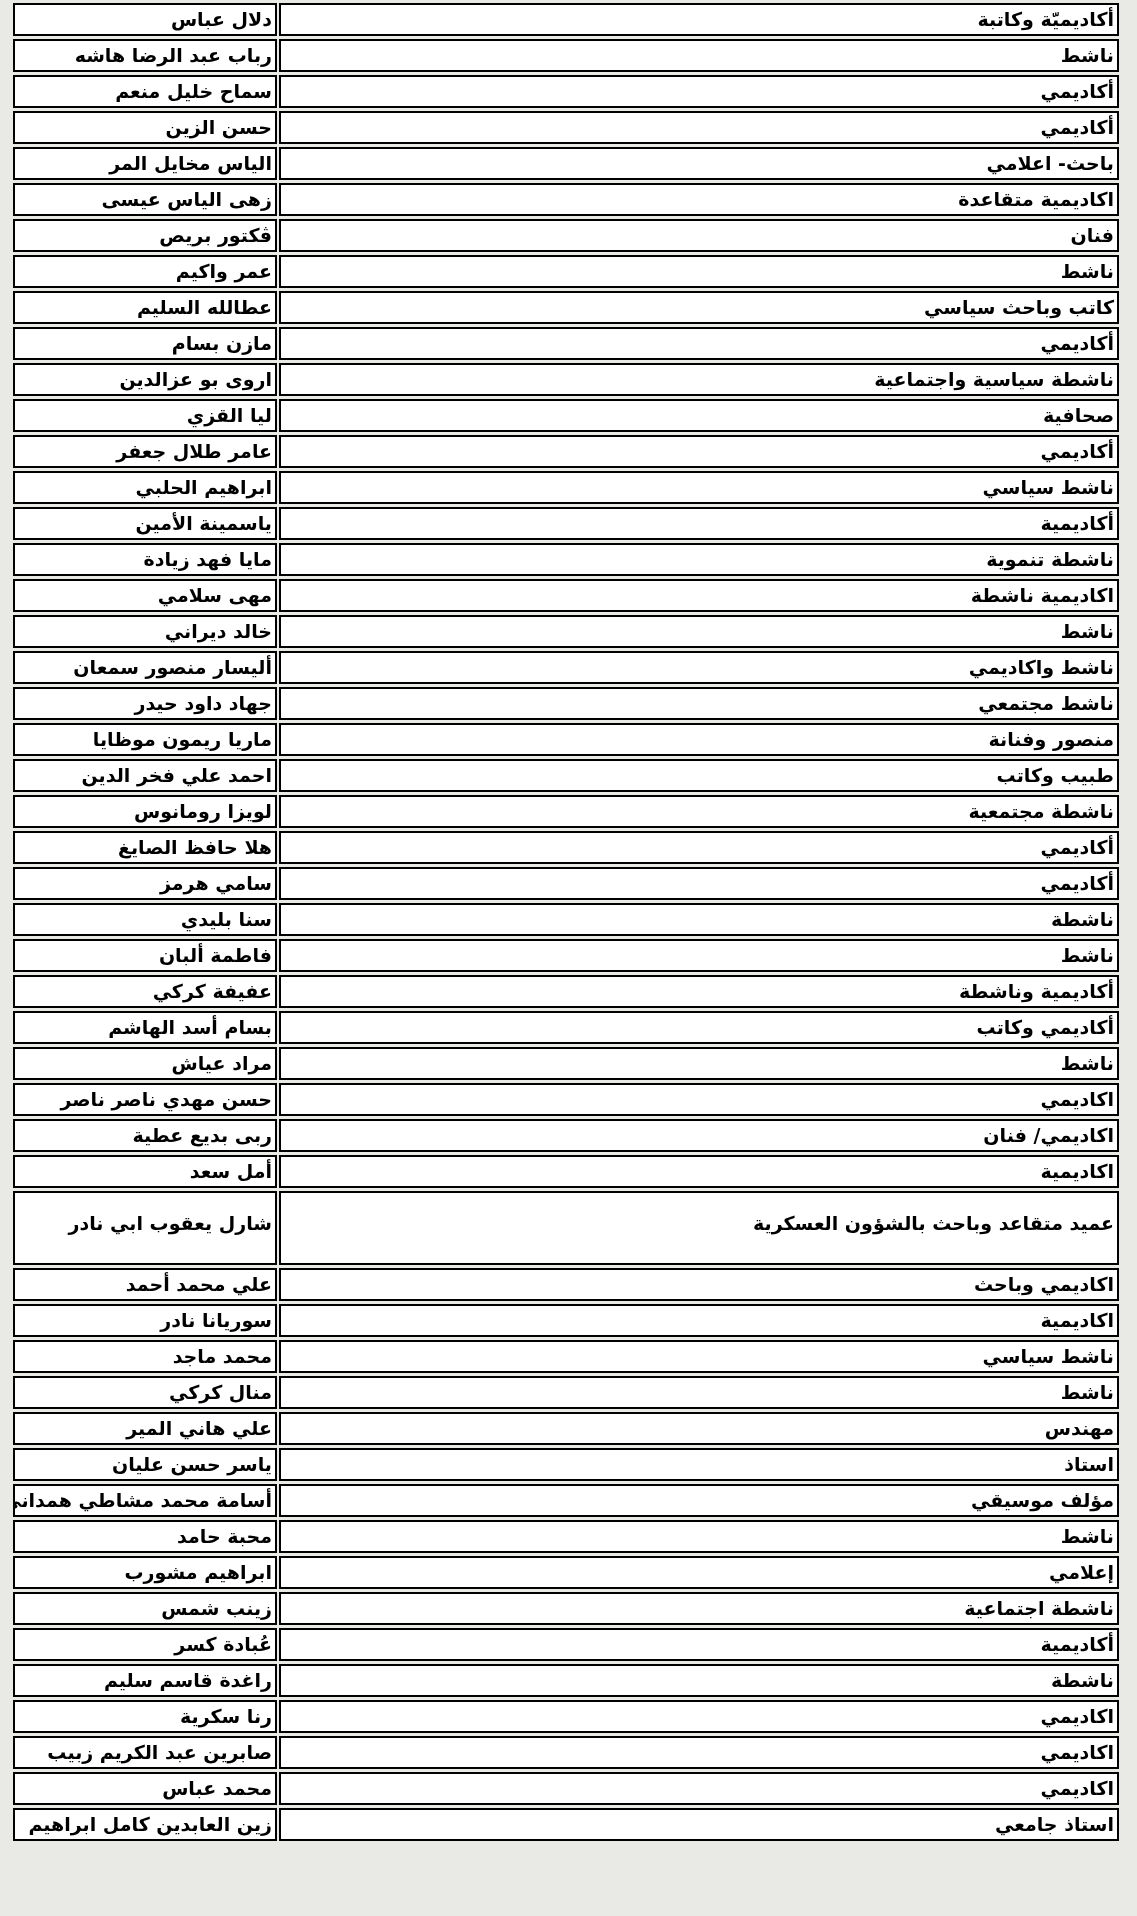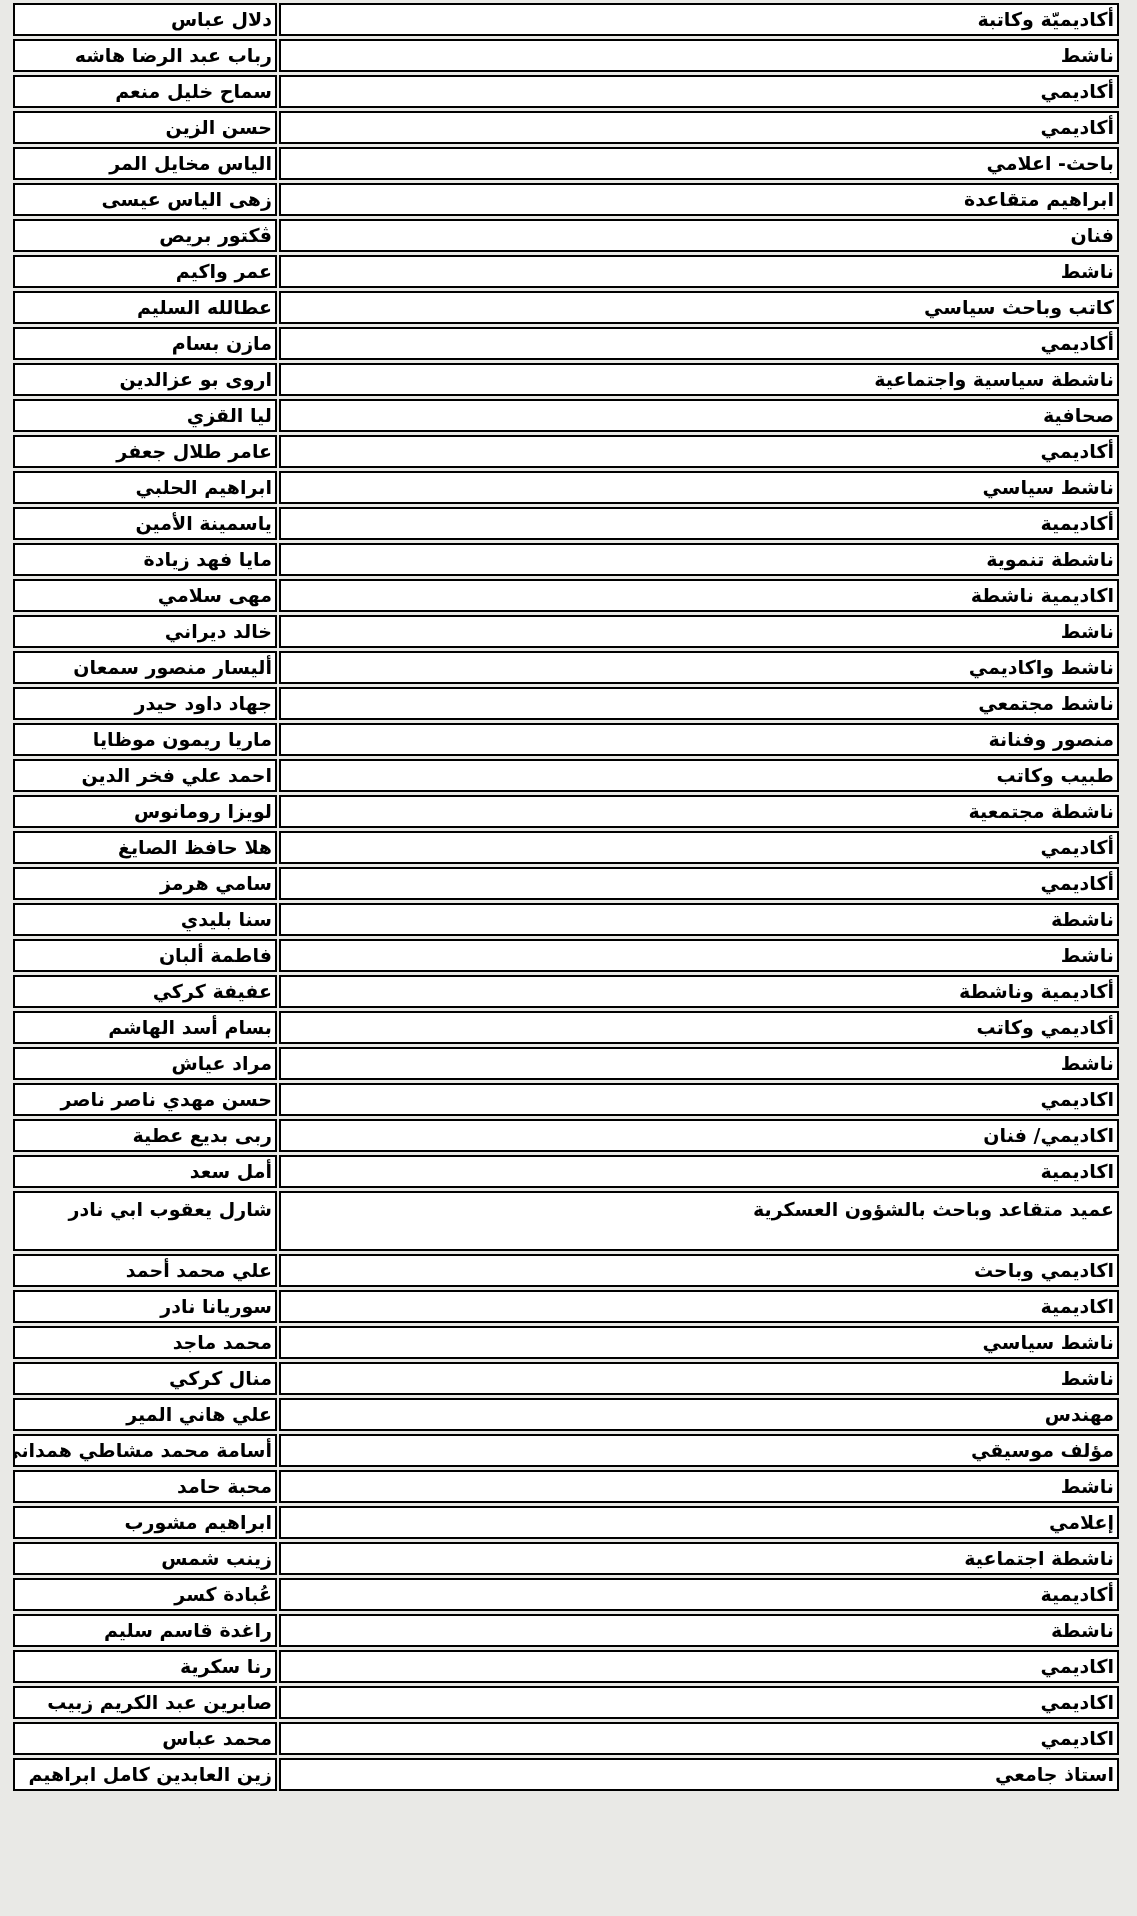--- a/index.html
+++ b/index.html
@@ -38,21 +38,21 @@
     font-weight: bold;
     color: #000000;
     padding: 0 3px;
     white-space: nowrap;
     overflow: hidden;
     line-height: 1.3;
   }
   tr.tall td {
     height: 52px;
     vertical-align: top;
-    padding-top: 4px;
+    padding-top: 18px;
     margin-left: 12px;
   }
 </style>
 </head>
 <body>
 
 <div class="page">
   <table class="people-table">
     <colgroup>
       <col class="name-col">
@@ -74,21 +74,21 @@
         <tr>
           <td class="name">حسن الزين</td>
           <td class="role">أكاديمي</td>
         </tr>
         <tr>
           <td class="name">الياس مخايل المر</td>
           <td class="role">باحث- اعلامي</td>
         </tr>
         <tr>
           <td class="name">زهى الياس عيسى</td>
-          <td class="role">ابراهيم متقاعدة</td>
+          <td class="role">اكاديمية متقاعدة</td>
         </tr>
         <tr>
           <td class="name">ڤكتور بريص</td>
           <td class="role">فنان</td>
         </tr>
         <tr>
           <td class="name">عمر واكيم</td>
           <td class="role">ناشط</td>
         </tr>
         <tr>
@@ -207,20 +207,24 @@
           <td class="name">محمد ماجد</td>
           <td class="role">ناشط سياسي</td>
         </tr>
         <tr>
           <td class="name">منال كركي</td>
           <td class="role">ناشط</td>
         </tr>
         <tr>
           <td class="name">علي هاني المير</td>
           <td class="role">مهندس</td>
+        </tr>
+        <tr>
+          <td class="name">ياسر حسن عليان</td>
+          <td class="role">استاذ</td>
         </tr>
         <tr>
           <td class="name">أسامة محمد مشاطي همداني</td>
           <td class="role">مؤلف موسيقي</td>
         </tr>
         <tr>
           <td class="name">محبة حامد</td>
           <td class="role">ناشط</td>
         </tr>
         <tr>

